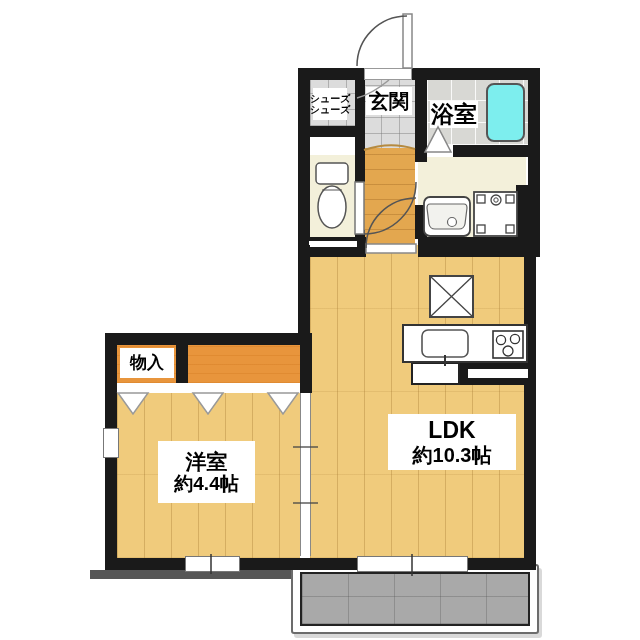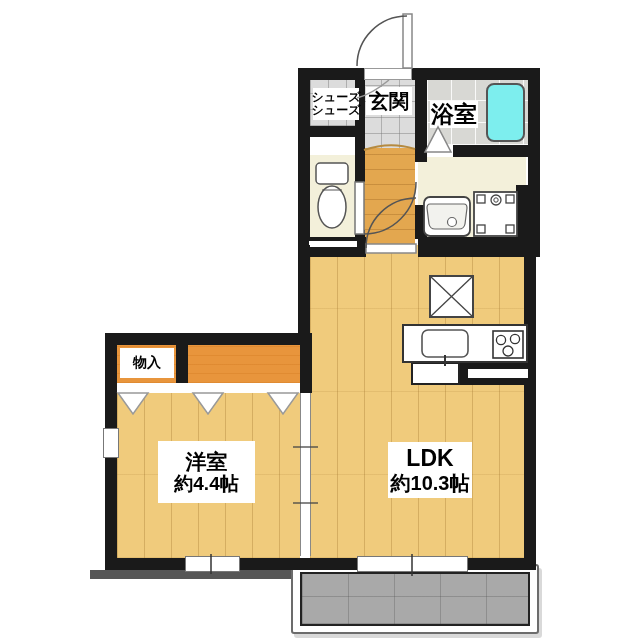--- a/index.html
+++ b/index.html
@@ -102,38 +102,38 @@
   <div class="wall" style="left:460px;top:362px;width:76px;height:23px;"></div>
   <div class="abs" style="left:468px;top:369px;width:60px;height:9px;background:#fff;"></div>
   <div class="abs" style="left:411px;top:362px;width:49px;height:23px;background:#fff;border:2px solid #222;box-sizing:border-box;"></div>
 
   <div class="window" style="left:364px;top:68px;width:48px;height:12px;border-color:#999;"></div>
   <div class="window" style="left:103px;top:428px;width:16px;height:30px;"></div>
   <div class="window" style="left:185px;top:556px;width:55px;height:16px;"></div>
   <div class="window" style="left:357px;top:556px;width:111px;height:16px;"></div>
   <div class="partition" style="left:300px;top:393px;width:11px;height:163px;"></div>
 
-  <div class="chip" style="left:313px;top:88px;width:46px;height:32px;font-size:12px;">
+  <div class="chip" style="left:313px;top:88px;width:34px;height:32px;font-size:10px;">
     <span>シューズ</span>
     <span>シューズ</span>
   </div>
   <div class="chip" style="left:366px;top:87px;width:46px;height:28px;font-size:20px;">
     <span>玄関</span>
   </div>
   <div class="chip" style="left:430px;top:101px;width:48px;height:27px;font-size:23px;">
     <span>浴室</span>
   </div>
-  <div class="chip" style="left:120px;top:348px;width:54px;height:30px;font-size:14px;">
+  <div class="chip" style="left:120px;top:348px;width:54px;height:30px;font-size:17px;">
     <span>物入</span>
   </div>
   <div class="chip" style="left:158px;top:441px;width:97px;height:62px;font-size:21px;">
     <span>洋室</span>
     <span style="font-size:19px;">約4.4帖</span>
   </div>
-  <div class="chip" style="left:388px;top:414px;width:84px;height:56px;font-size:23px;margin-top:28px;">
+  <div class="chip" style="left:388px;top:414px;width:128px;height:56px;font-size:23px;">
     <span>LDK</span>
     <span style="font-size:20px;">約10.3帖</span>
   </div>
 
   <svg class="ov" width="640" height="640" viewBox="0 0 640 640">
 
     <g>
       <rect x="403" y="14" width="9" height="54" fill="#fff" stroke="#888" stroke-width="1.5"></rect>
       <path d="M 407 16 A 50 50 0 0 0 357 66" fill="none" stroke="#555" stroke-width="1.5"></path>
     </g>

